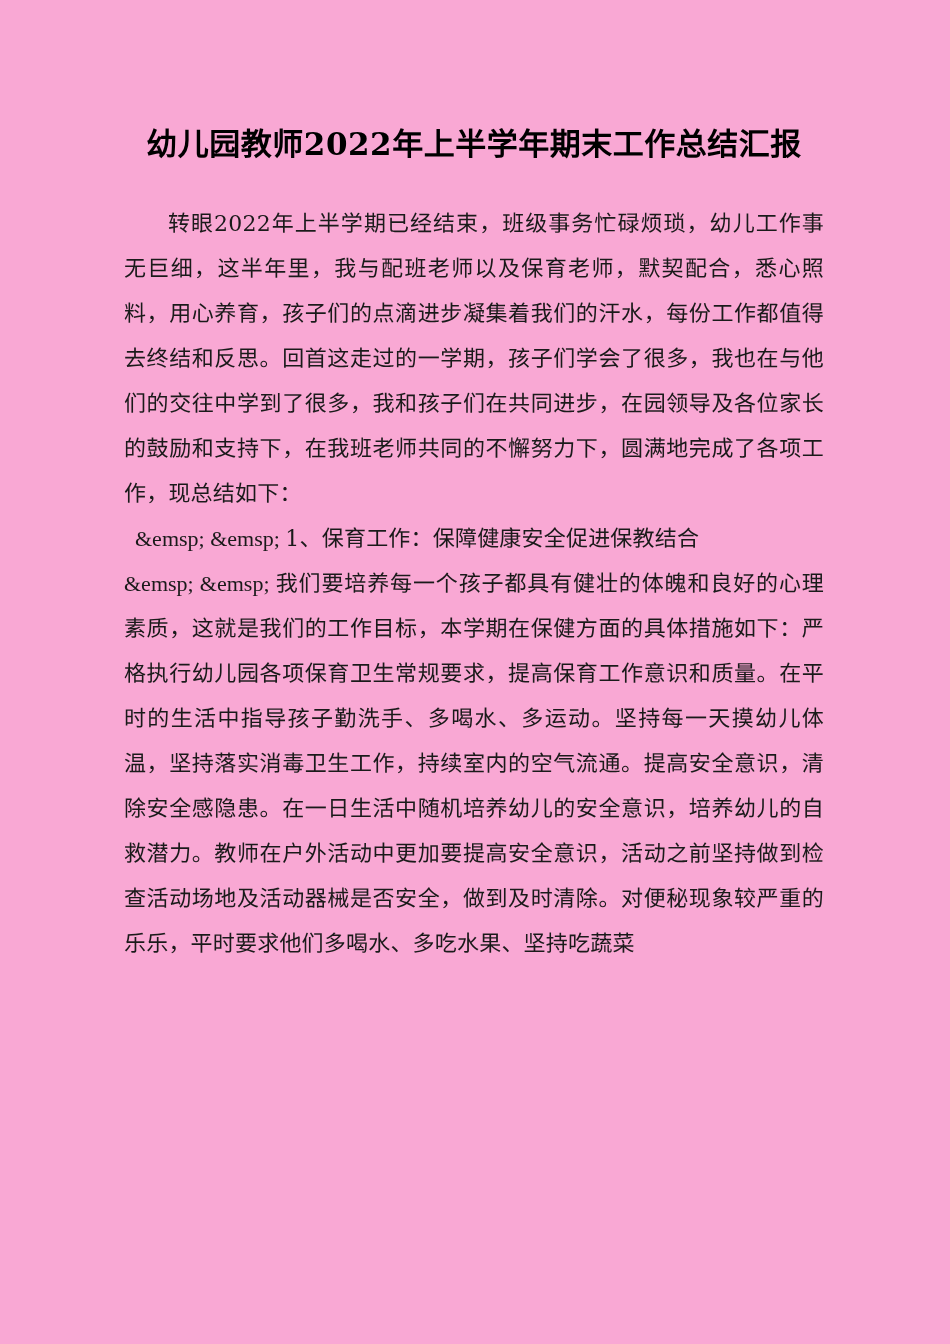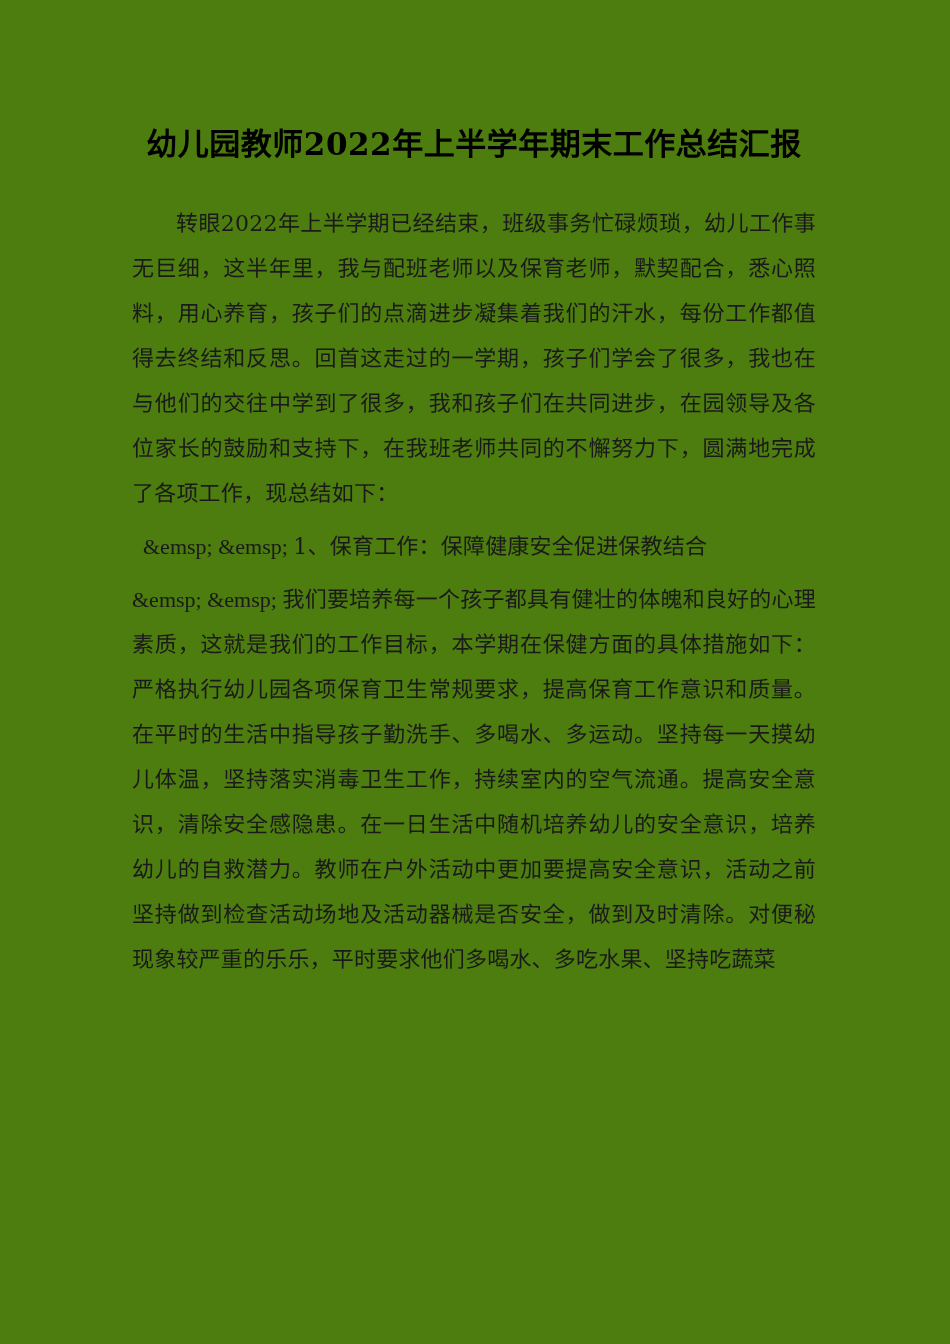--- a/index.html
+++ b/index.html
@@ -35,21 +35,21 @@
     font-size: 31px;
     line-height: 44px;
     text-align: center;
     color: #000000;
     letter-spacing: 0.5px;
     word-break: break-all;
   }
 
   
   .para {
-    margin: 8px;
+    margin: 0;
     font-family: "DejaVu Serif", "Liberation Serif", serif;
     font-size: 22px;
     line-height: 45px;
     color: #1a1a1a;
     text-align: justify;
     text-justify: inter-ideograph;
     word-break: break-all;
     letter-spacing: 0.2px;
   }
 
@@ -72,21 +72,21 @@
   .para--shift-2 { padding-left: 11px; }
   .para--shift-3 { padding-left: 0; }
 
   .first-line-top {
     margin-top: 35px;
   }
 </style>
 </head>
 <body>
 
-<div class="page" style="background: #4d7c0f;">
+<div class="page" style="background: #f9a8d4;">
   <div class="doc-body">
 
     <h1 class="doc-title" style="color: rgb(0, 0, 0);">幼儿园教师2022年上半学年期末工作总结汇报</h1>
 
     <p class="para para--indent first-line-top" style="color: rgb(26, 26, 26);">转眼2022年上半学期已经结束，班级事务忙碌烦琐，幼儿工作事无巨细，这半年里，我与配班老师以及保育老师，默契配合，悉心照料，用心养育，孩子们的点滴进步凝集着我们的汗水，每份工作都值得去终结和反思。回首这走过的一学期，孩子们学会了很多，我也在与他们的交往中学到了很多，我和孩子们在共同进步，在园领导及各位家长的鼓励和支持下，在我班老师共同的不懈努力下，圆满地完成了各项工作，现总结如下：</p>
 
 
     <p class="para para--literal-entity para--shift-2" style="color: rgb(26, 26, 26);"><span class="entity-text">&amp;emsp; &amp;emsp; </span>1、保育工作：保障健康安全促进保教结合</p>
 
     <p class="para para--literal-entity para--shift-3" style="color: rgb(26, 26, 26);"><span class="entity-text">&amp;emsp; &amp;emsp; </span>我们要培养每一个孩子都具有健壮的体魄和良好的心理素质，这就是我们的工作目标，本学期在保健方面的具体措施如下：严格执行幼儿园各项保育卫生常规要求，提高保育工作意识和质量。在平时的生活中指导孩子勤洗手、多喝水、多运动。坚持每一天摸幼儿体温，坚持落实消毒卫生工作，持续室内的空气流通。提高安全意识，清除安全感隐患。在一日生活中随机培养幼儿的安全意识，培养幼儿的自救潜力。教师在户外活动中更加要提高安全意识，活动之前坚持做到检查活动场地及活动器械是否安全，做到及时清除。对便秘现象较严重的乐乐，平时要求他们多喝水、多吃水果、坚持吃蔬菜</p>

